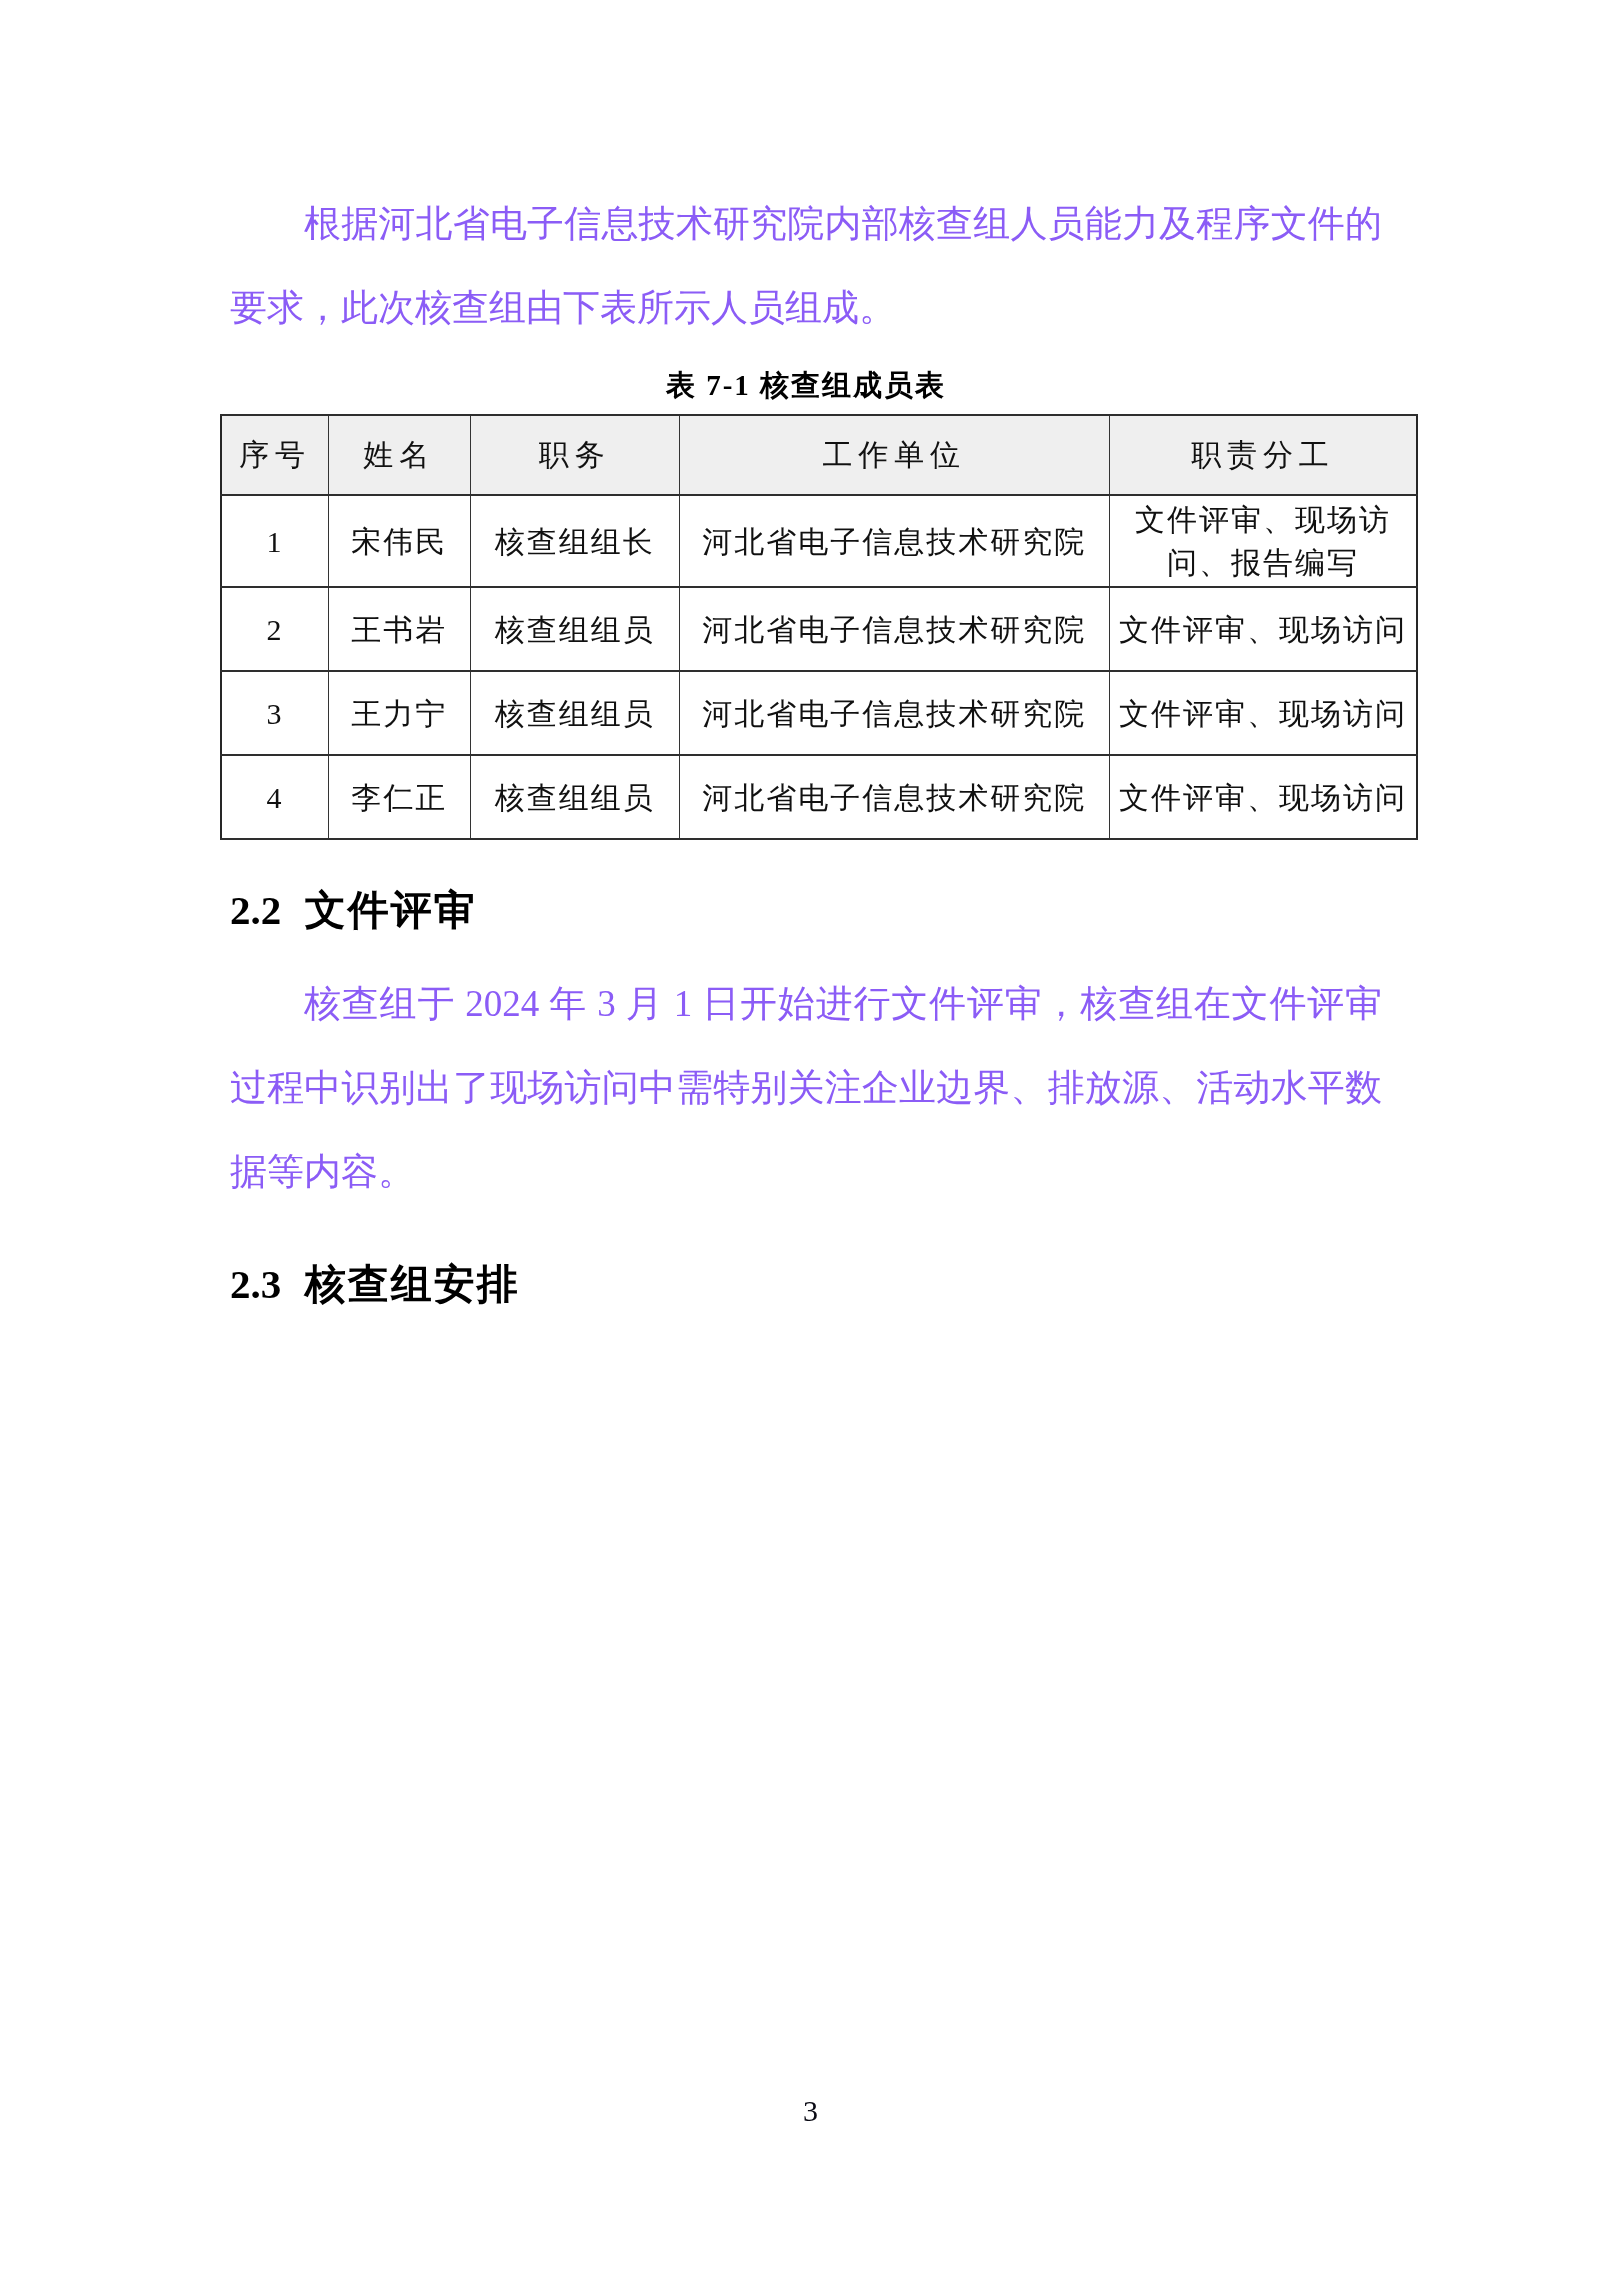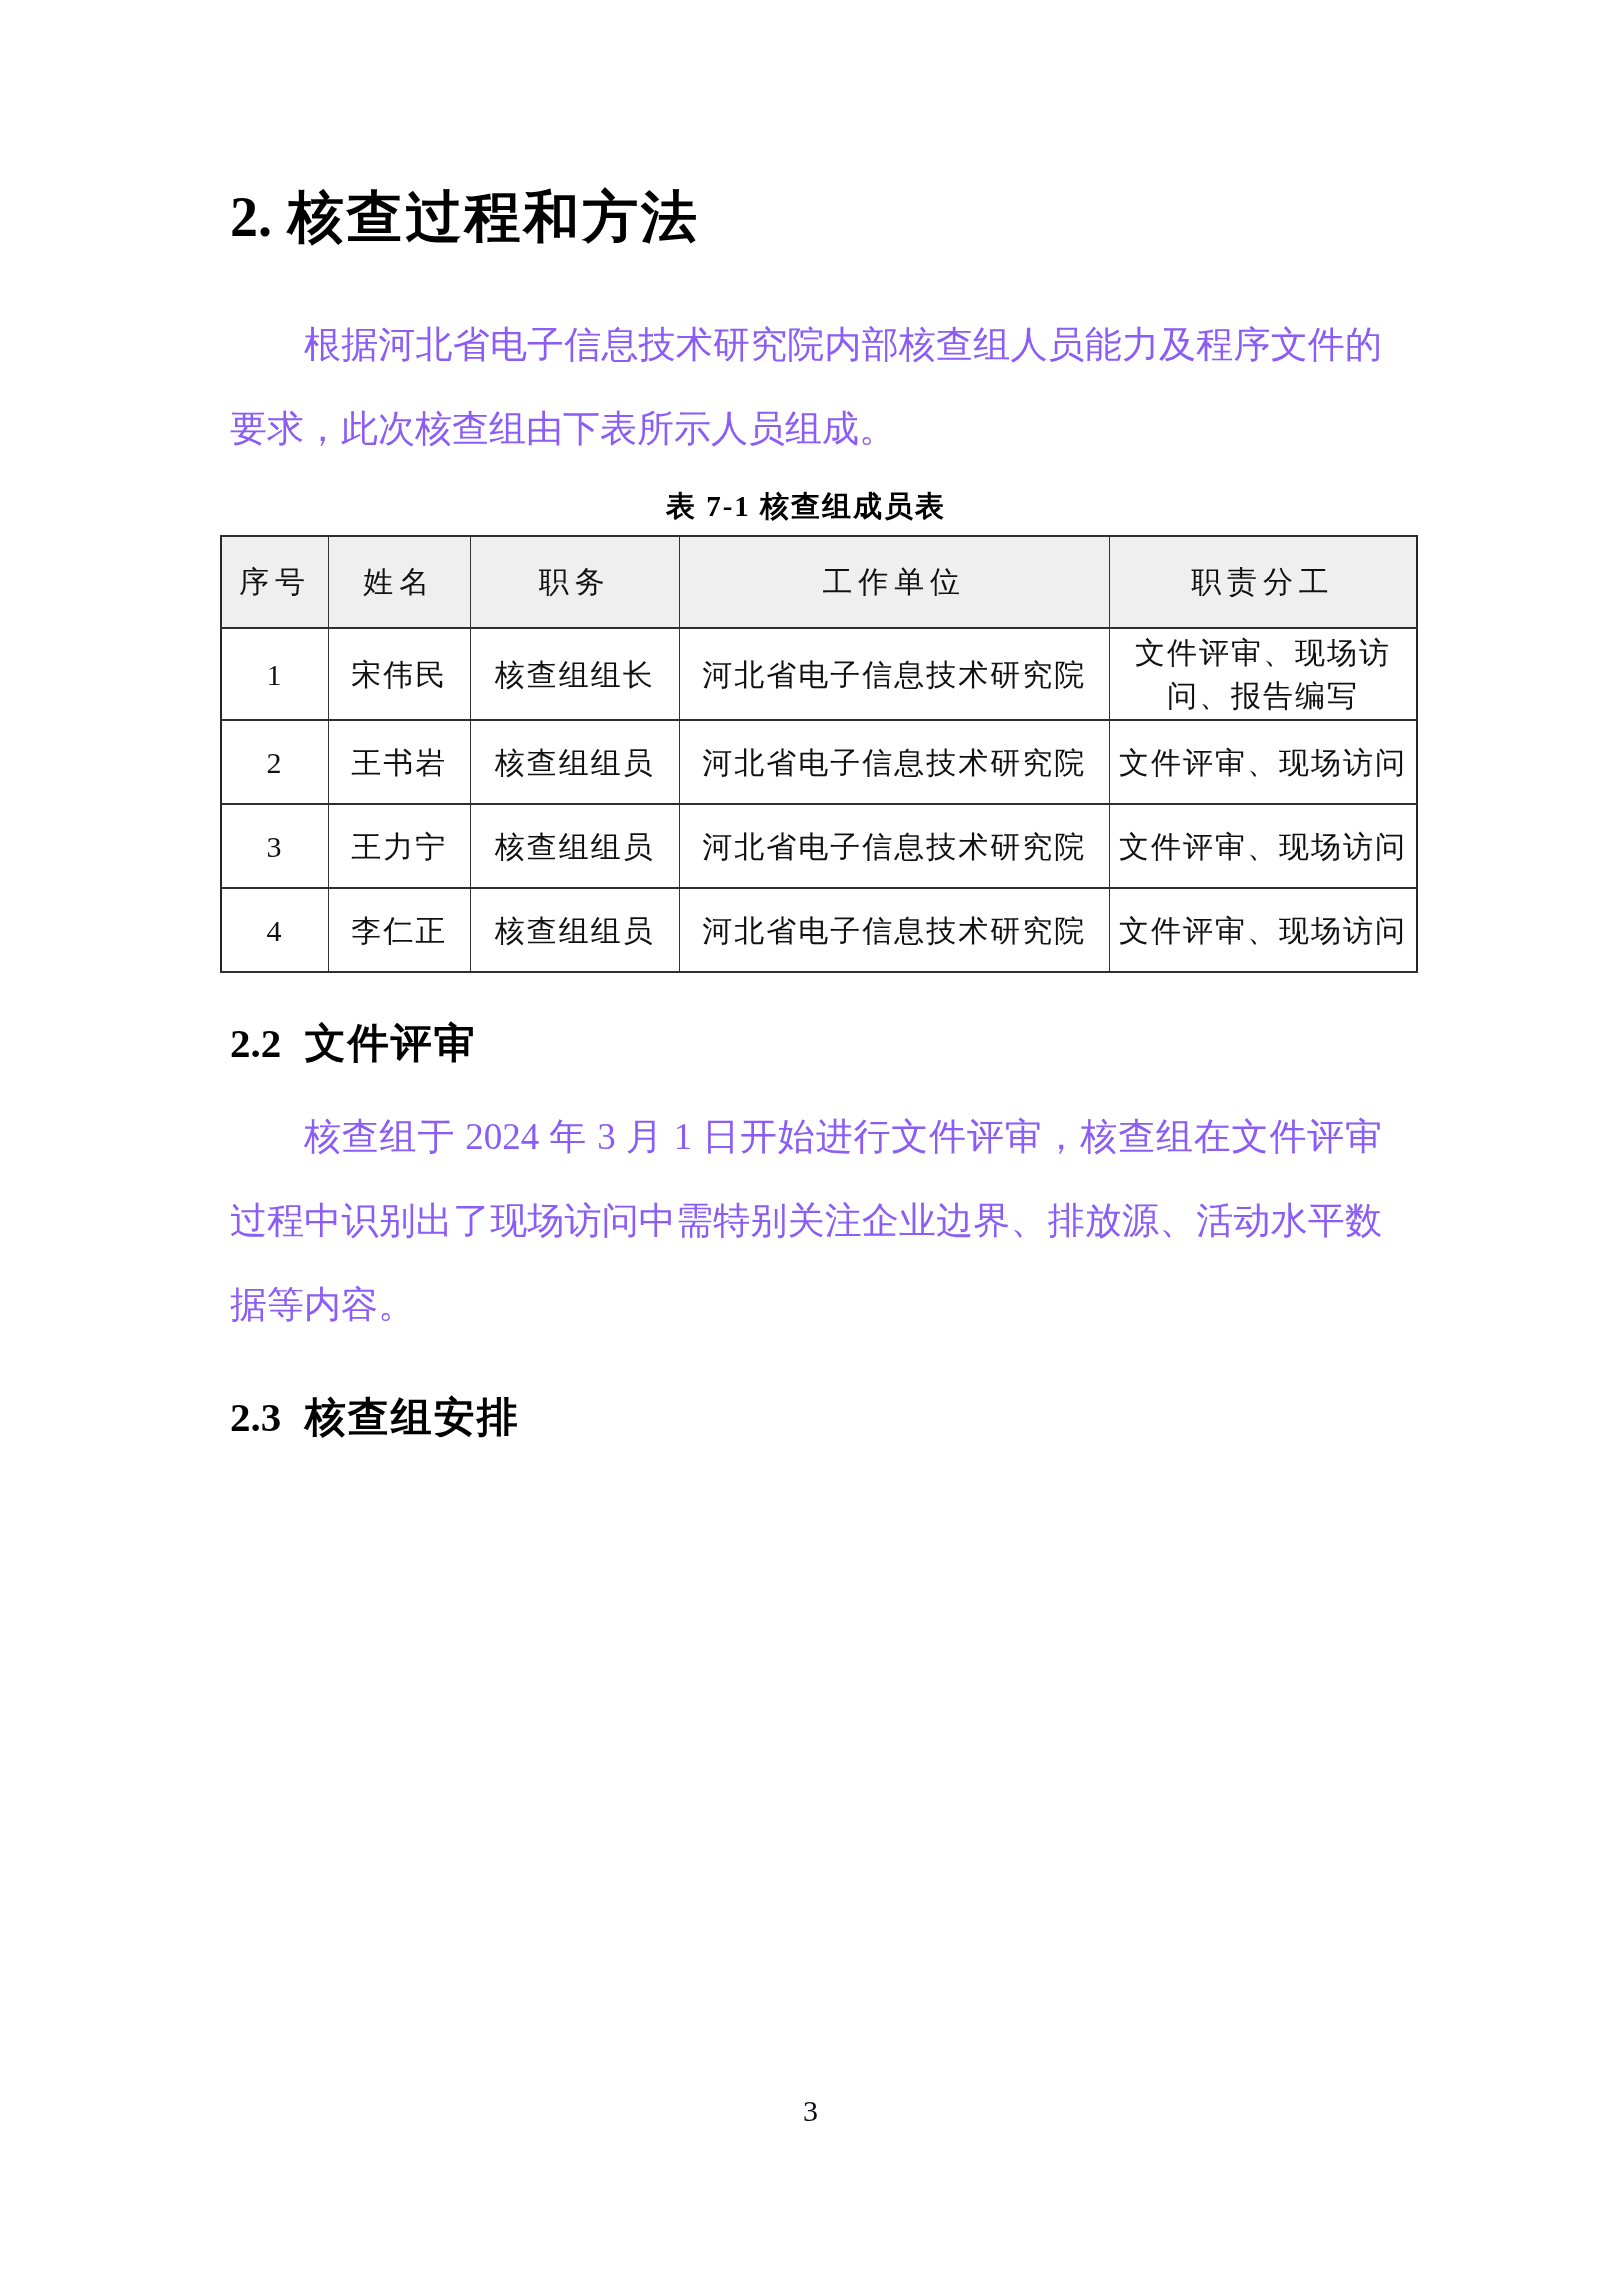--- a/index.html
+++ b/index.html
@@ -67,21 +67,21 @@
     border-bottom: 2px solid #2e2e2e;
     text-align: center;
     vertical-align: middle;
     font-weight: 400;
     font-size: 30px;
     color: #111111;
     padding: 2px 5.9px;
   }
   .team-table th {
     background: var(--table-header-bg, #efefef);
-    height: 92px;
+    height: 80px;
     letter-spacing: 5.9px;
   }
   .team-table td {
     height: 84px;
     letter-spacing: 2px;
     line-height: 43px;
   }
   .col-seq   { width: 107px; }
   .col-name  { width: 142px; }
   .col-role  { width: 209px; }
@@ -97,23 +97,20 @@
     font-size: 30px;
     color: #0a0a14;
   }
 </style>
 </head>
 <body>
 
 <div class="page">
   <div class="content">
 
-    <h1 class="doc-title">
-      <span class="h-num">2.</span><span>核查过程和方法</span>
-    </h1>
 
     <p class="para">根据河北省电子信息技术研究院内部核查组人员能力及程序文件的要求，此次核查组由下表所示人员组成。</p>
 
     <div class="table-caption">表 7-1 核查组成员表</div>
 
     <table class="team-table">
       <colgroup>
         <col class="col-seq">
           <col class="col-name">
           <col class="col-role">

